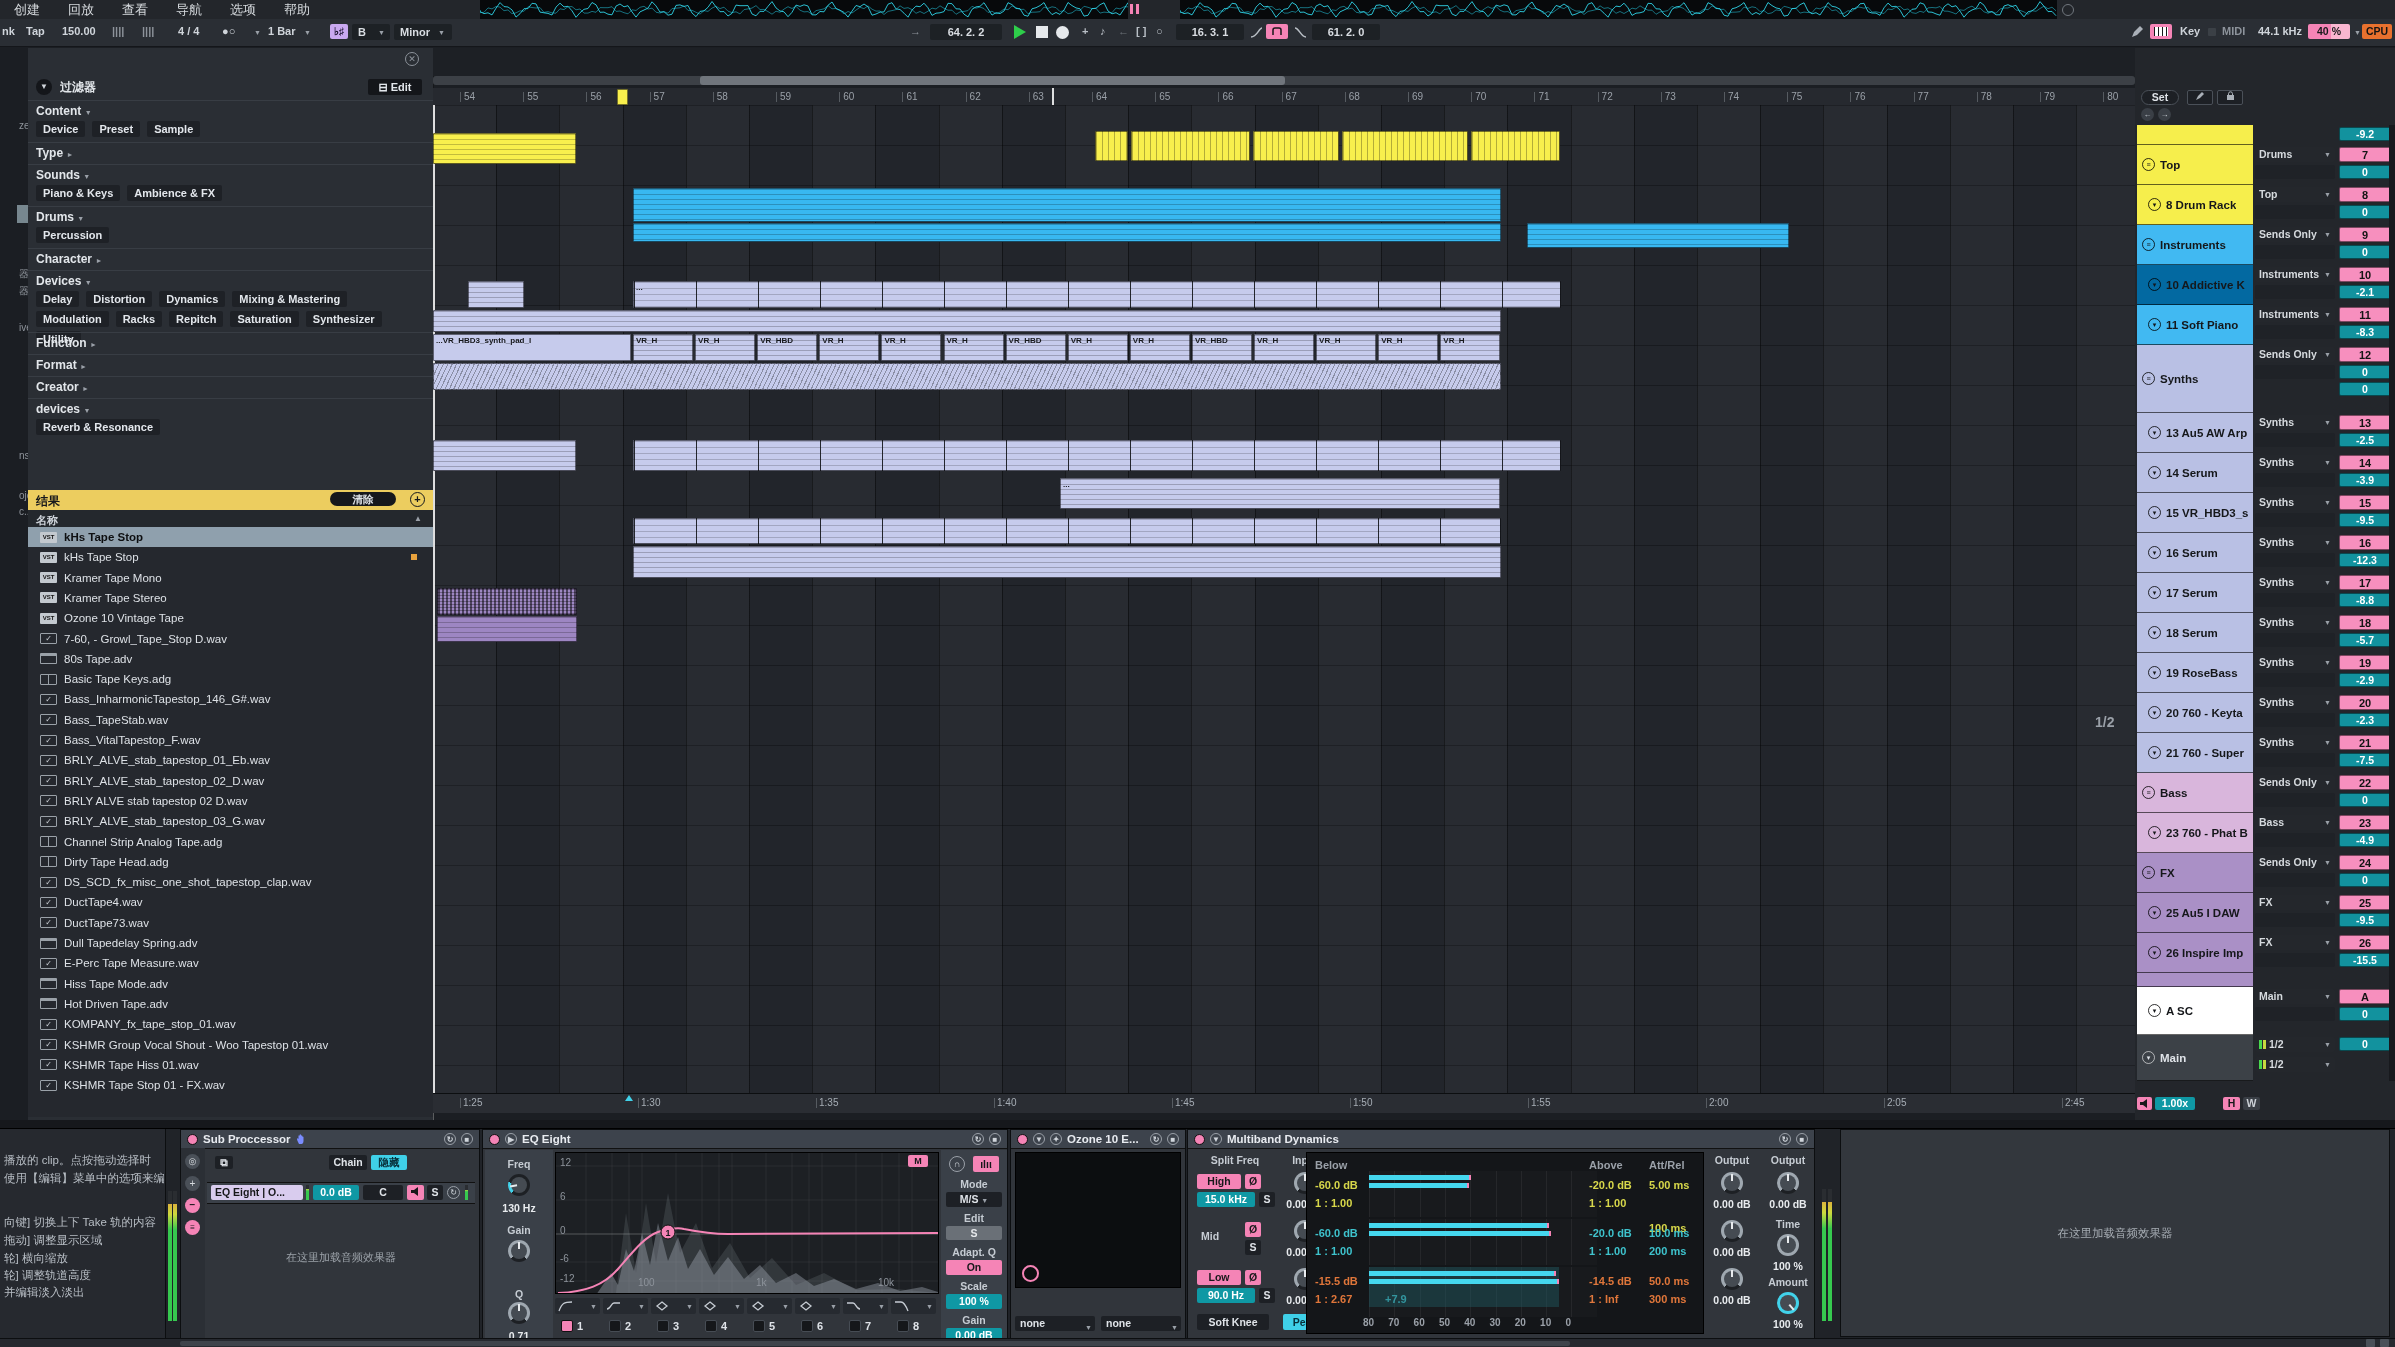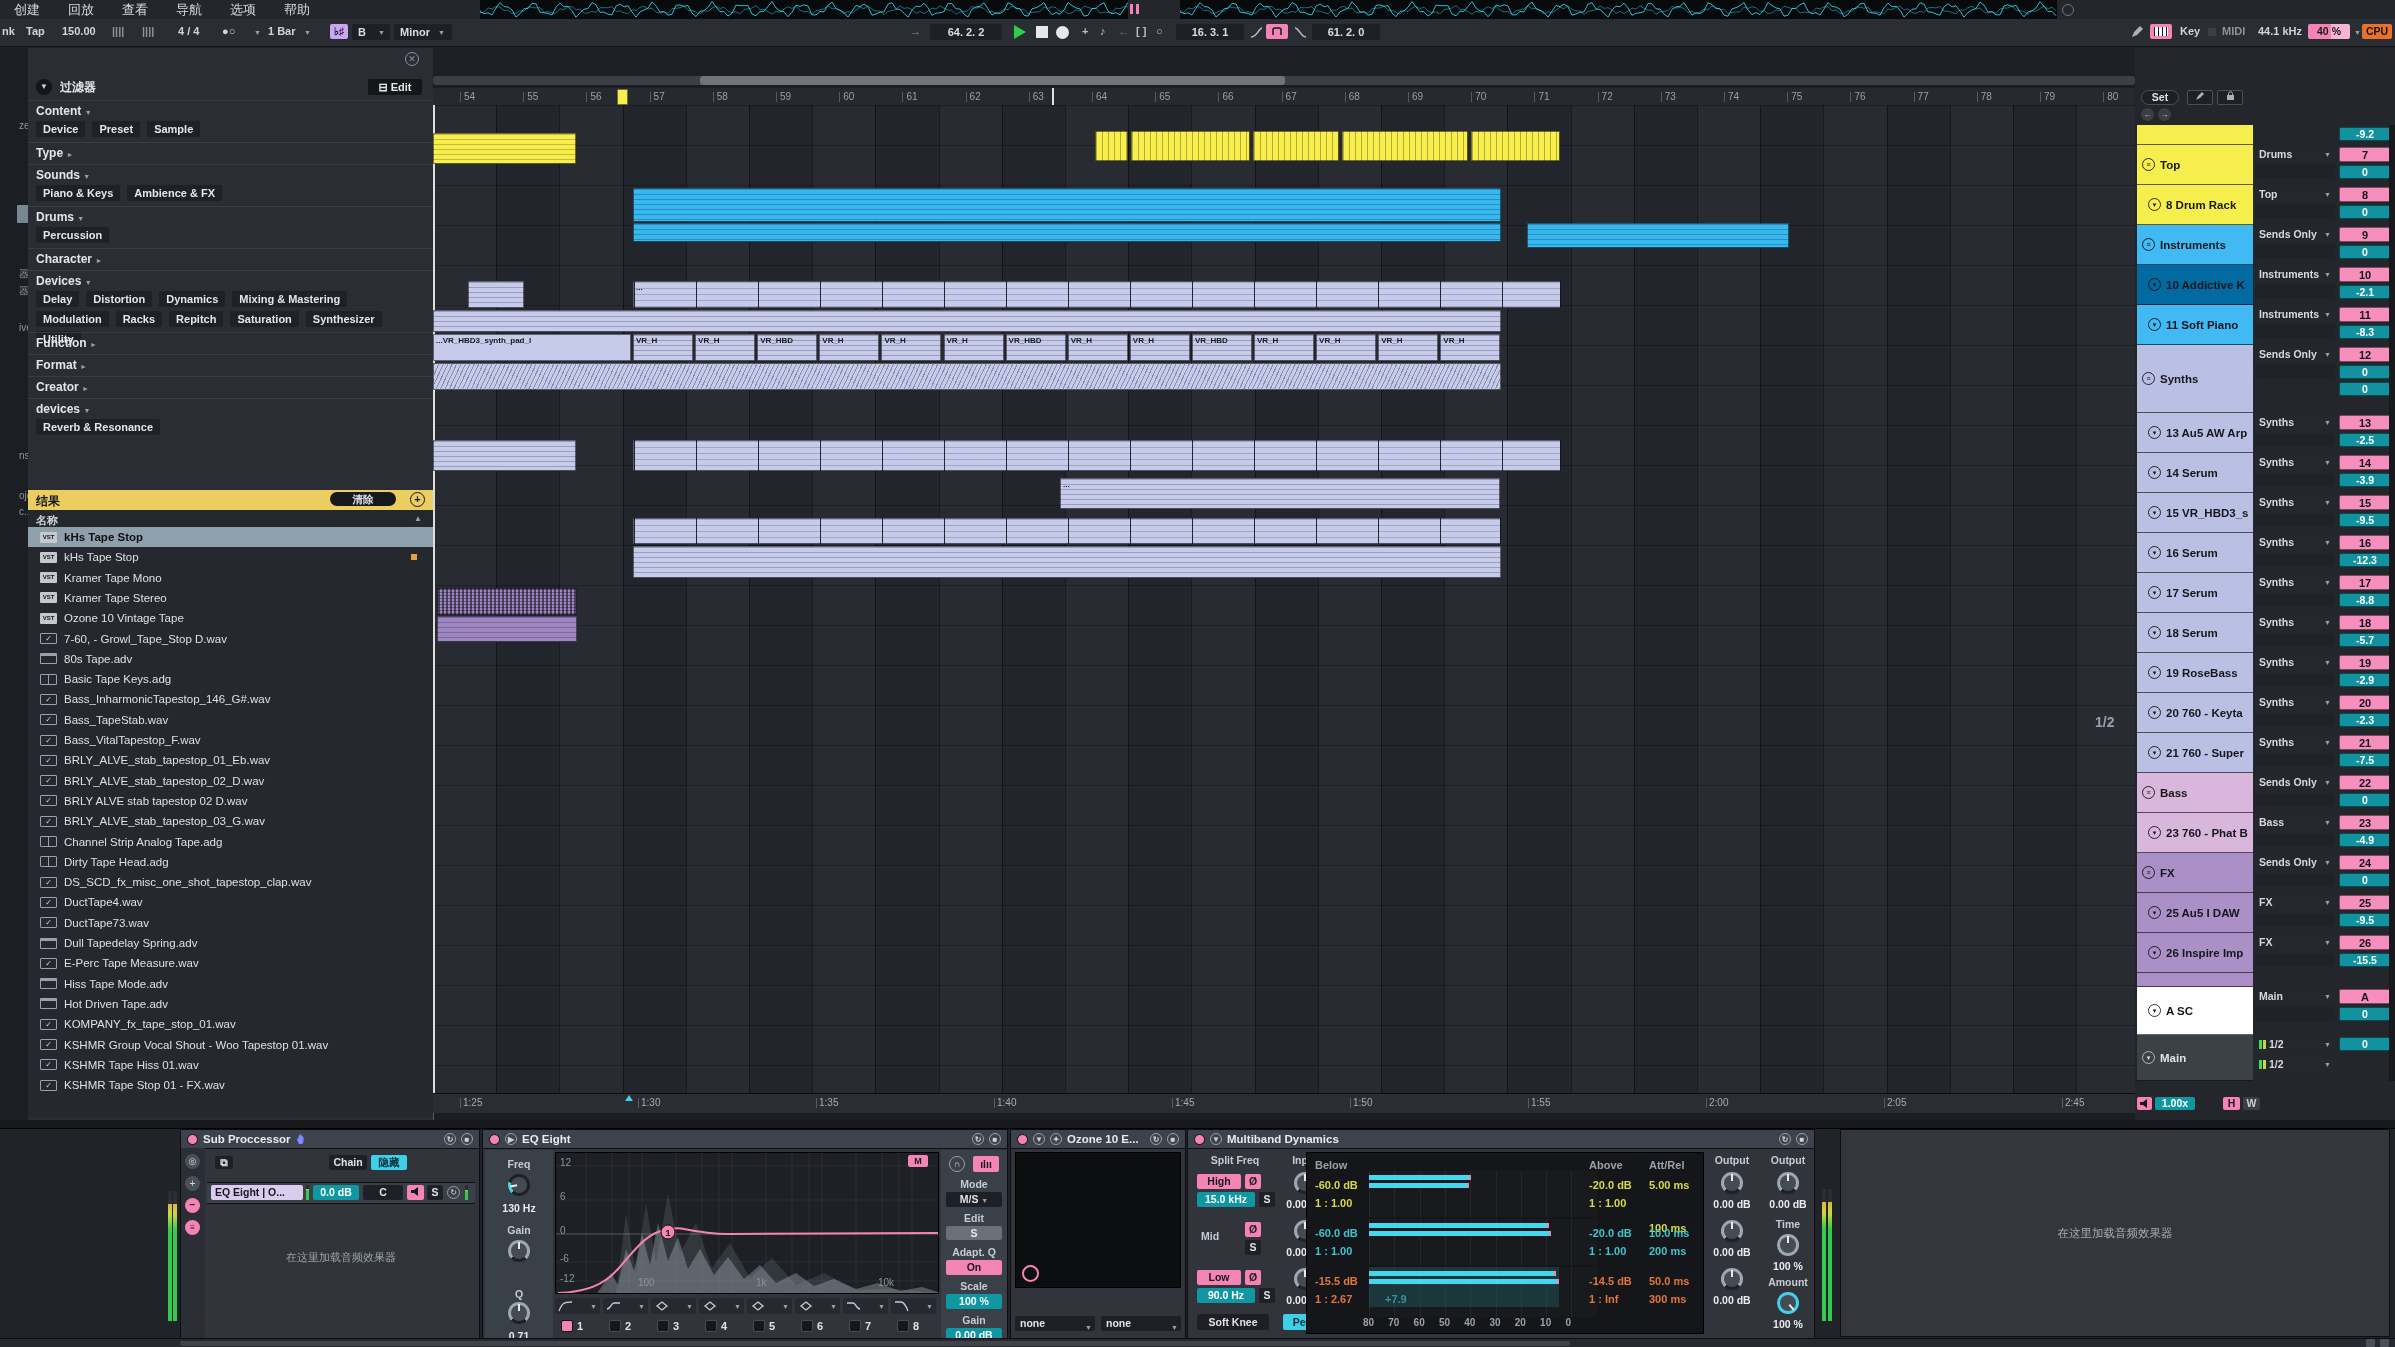--- a/index.html
+++ b/index.html
@@ -737,20 +737,29 @@
         </svg>
     </span>
     <span class="abs tealv V" style="left:20px;top:1049px;width:40px;height:13px;line-height:13px;">1.00x</span>
     <span class="abs pinkv V" style="left:88px;top:1049px;width:17px;height:13px;line-height:13px;">H</span>
     <span class="abs V" style="left:108px;top:1049px;width:17px;height:13px;line-height:13px;background:#3a3f46;color:#cdd2d8;">W</span>
   </div>
 
   <div class="abs" style="left:0;top:1120px;width:2395px;height:8px;background:#16181c;"></div>
   <div id="devicearea">
 
+    <div class="abs" style="left:0;top:0;width:165px;height:210px;background:#26292f;border-right:1px solid #0c0e10;" id="helppanel">
+        <div class="helpline" style="top: 24px;">播放的 clip。点按拖动选择时</div>
+        <div class="helpline" style="top: 42px;">使用【编辑】菜单中的选项来编</div>
+        <div class="helpline" style="top: 86px;">向键] 切换上下 Take 轨的内容</div>
+        <div class="helpline" style="top: 104px;">拖动] 调整显示区域</div>
+        <div class="helpline" style="top: 122px;">轮] 横向缩放</div>
+        <div class="helpline" style="top: 139px;">轮] 调整轨道高度</div>
+        <div class="helpline" style="top: 156px;">并编辑淡入淡出</div>
+      </div>
     <div class="meterv" style="left:168px;top:62px;height:130px;"></div>
     <div class="meterv" style="left:173px;top:62px;height:130px;"></div>
 
     <div class="device" style="left:180px;width:300px;">
       <div class="dtitle">
         <span class="led"></span>
         <span>Sub Proccessor</span>
         <svg width="11" height="12">
             <path d="M3 11C2 9 1 7 1 6s1-1 1.5 0V3c0-1 1-1 1.2 0V2c0-1 1.2-1 1.3 0v1c.2-1 1.2-1 1.3 0v1c.3-.8 1.2-.6 1.2.2V8c0 2-1 3-2 3z" fill="#7a8cff"></path>
           </svg>

